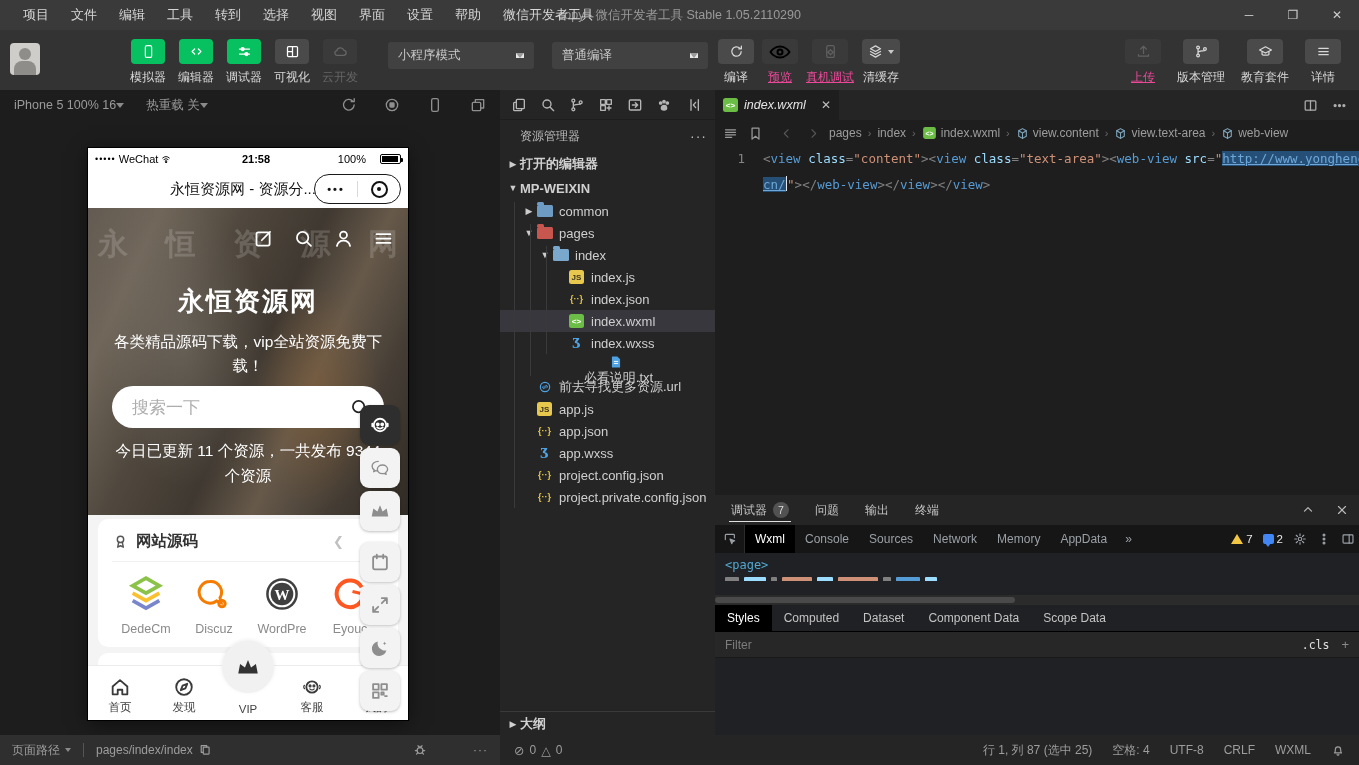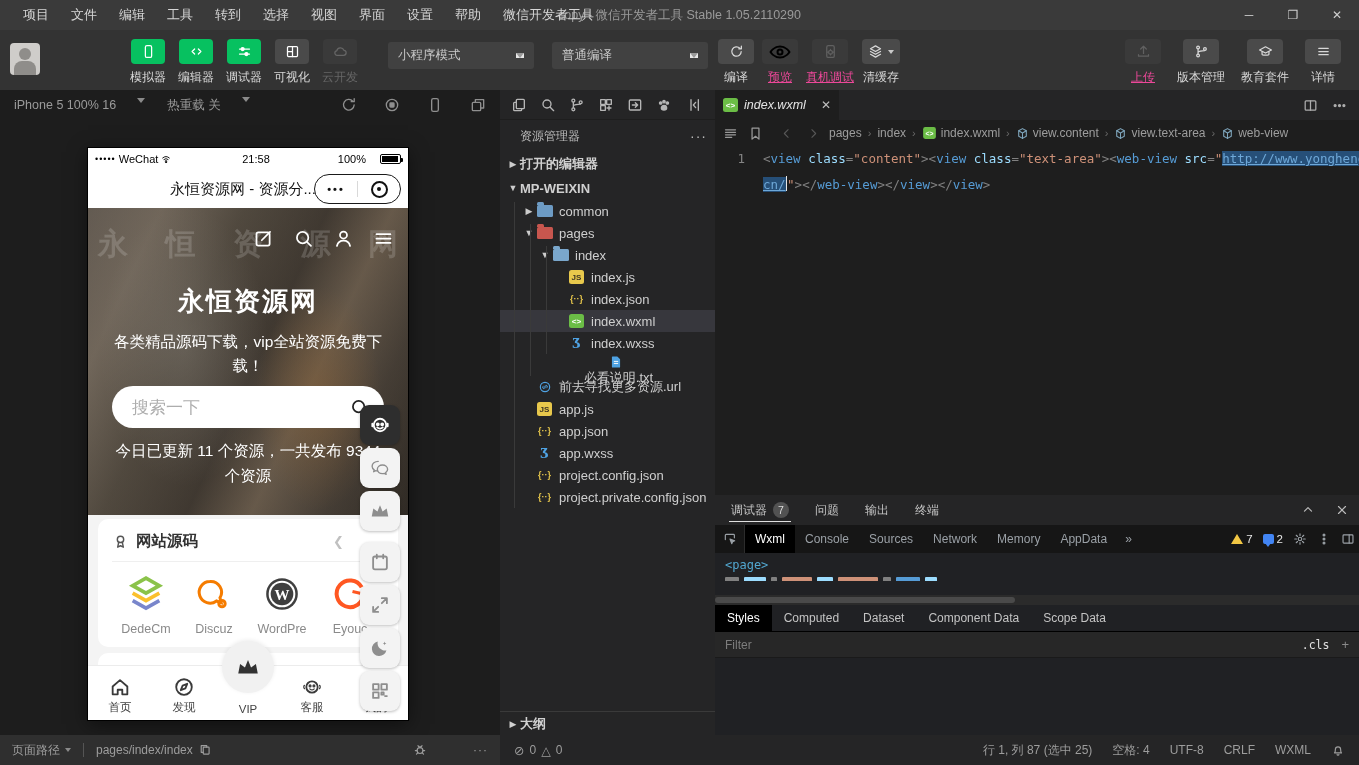--- a/index.html
+++ b/index.html
@@ -40,32 +40,32 @@
   .abtn.dis .box { background:#3a3a3a; }
   .abtn.dis .box .ic { color:#606060; }
   .abtn .lbl { font-size:12px; color:#d8d8d8; margin-top:5px; white-space:nowrap; }
   .abtn.dis .lbl { color:#ec4899;text-decoration:underline; }
   .abtn .caret2 { width:0; height:0; border-left:3.5px solid transparent; border-right:3.5px solid transparent; border-top:4.5px solid #c9c9c9; margin-left:5px; }
   #tb-right { margin-left:auto; display:flex; gap:16px; padding-right:18px; }
 
   
   #simpane { position:absolute; left:0; top:90px; width:500px; bottom:30px; background:#1d1d1d; }
   #simbar { height:30px; display:flex; align-items:center; color:#9a9a9a; font-size:12.5px; padding:0 14px; }
-  #simbar .seg { display:flex; gap:21px; cursor:pointer; }
+  #simbar .seg { display:flex; align-items:center; gap:0; cursor:pointer; }
   #simbar .dcaret { width:0; height:0; border-left:4px solid transparent; border-right:4px solid transparent; border-top:5px solid #8a8a8a; }
   #simbar-icons { margin-left:auto; display:flex; gap:27px; }
   #simbar-icons .ic { width:16px; height:16px; color:#8f8f8f; cursor:pointer; }
 
   
   #phone { position:absolute; left:88px; top:58px; width:320px; height:572px; background:#fff; box-shadow:0 0 0 1px #000, 0 4px 18px rgba(0,0,0,.5); overflow:hidden; }
   #p-status { height:22px; display:flex; align-items:center; padding:0 7px; font-size:11px; color:#000; background:#fff; }
   #p-status .dots { letter-spacing:1px; font-size:9px; }
   #p-status .carrier { margin-left:3px; font-size:11px; }
   #p-status .wifi { width:12px; height:10px; margin-left:2px; }
-  #p-status .time { position:absolute; left:16px; right:0; text-align:center; font-weight:normal; }
+  #p-status .time { position:absolute; left:16px; right:0; text-align:center; font-weight:bold; }
   #p-status .batt-wrap { margin-left:auto; display:flex; align-items:center; gap:14px; z-index:1; }
   .battery { width:21px; height:10px; border:1px solid #000; border-radius:2px; position:relative; }
   .battery:before { content:""; position:absolute; left:1px; top:1px; bottom:1px; width:16px; background:#000; }
   .battery:after { content:""; position:absolute; right:-3px; top:2.5px; width:2px; height:4px; background:#000; border-radius:0 1px 1px 0; }
   #p-nav { height:38px; background:#fff; position:relative; display:flex; align-items:center; }
   #p-nav .ttl { position:absolute; left:0; right:0; text-align:center; font-size:15px; color:#111; padding-right:10px; }
   .capsule { position:absolute; right:7px; top:4px; width:87px; height:30px; border:1.5px solid #1a1a1a; border-radius:16px; background:#fff; display:flex; align-items:center; }
   .capsule .cdots { flex:1; text-align:center; font-size:11px; letter-spacing:2px; color:#111; font-weight:bold; }
   .capsule .cdiv { width:1px; height:16px; background:#d9d9d9; }
   .capsule .ccirc { flex:1; display:flex; align-items:center; justify-content:center; }

